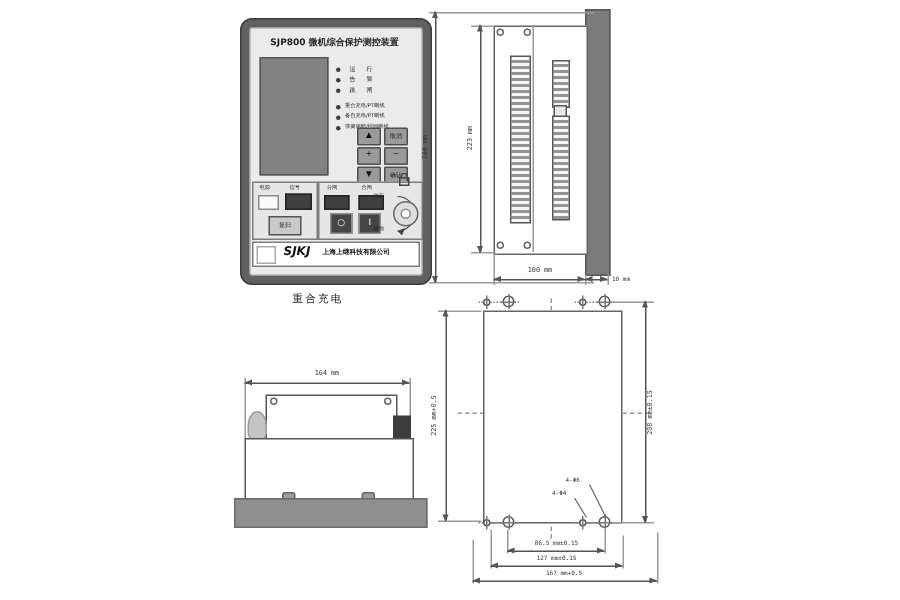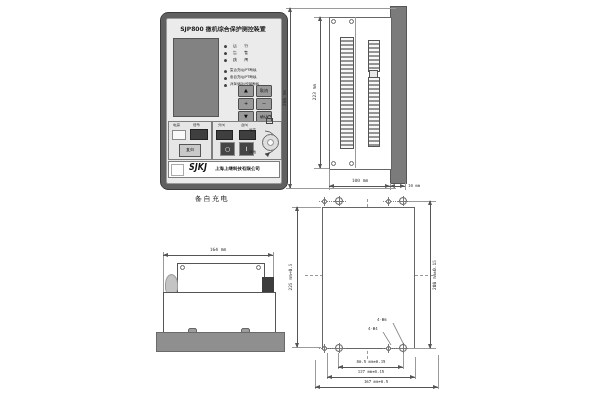--- a/index.html
+++ b/index.html
@@ -122,21 +122,21 @@
     </svg>
     <div class="dial">
       <div class="dial-inner"></div>
     </div>
 
     <div class="brand-bar">
       <div class="brand-sq"></div>
       <div class="brand-logo">SJKJ</div>
       <div class="brand-company">上海上继科技有限公司</div>
     </div>
-    <div class="fp-caption">备自充电</div>
+    <div class="fp-caption">重合充电</div>
   </div>
 
   <div>
     <div class="plate"></div>
     <div class="case"></div>
     <div class="ext" style="left:355px;top:17px;width:1px;height:151px;"></div>
     <div class="screw" style="left:331px;top:19px;"></div>
     <div class="screw" style="left:349px;top:19px;"></div>
     <div class="screw" style="left:331px;top:161px;"></div>
     <div class="screw" style="left:349px;top:161px;"></div>

